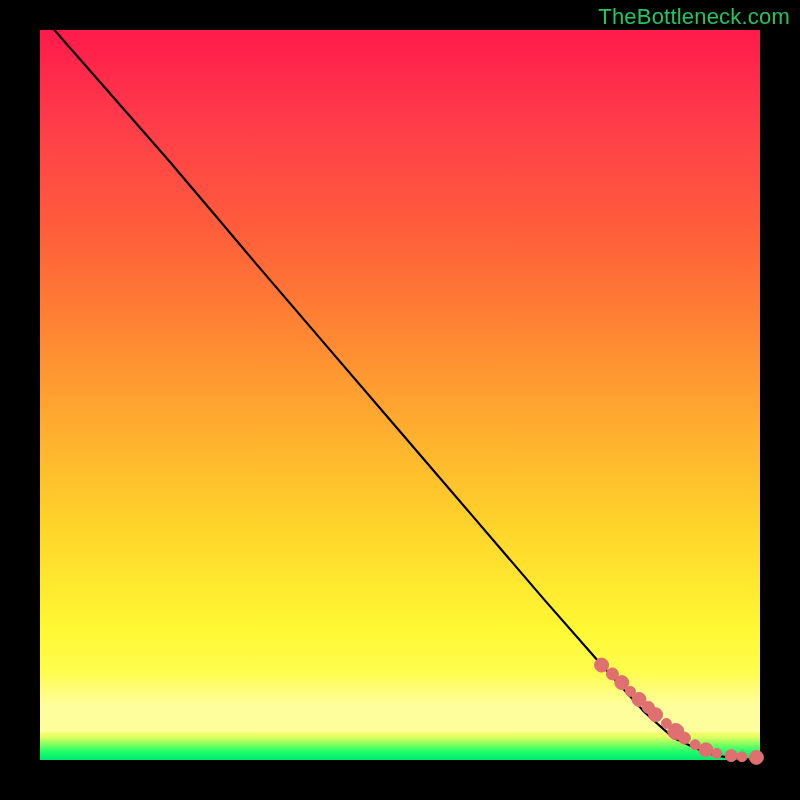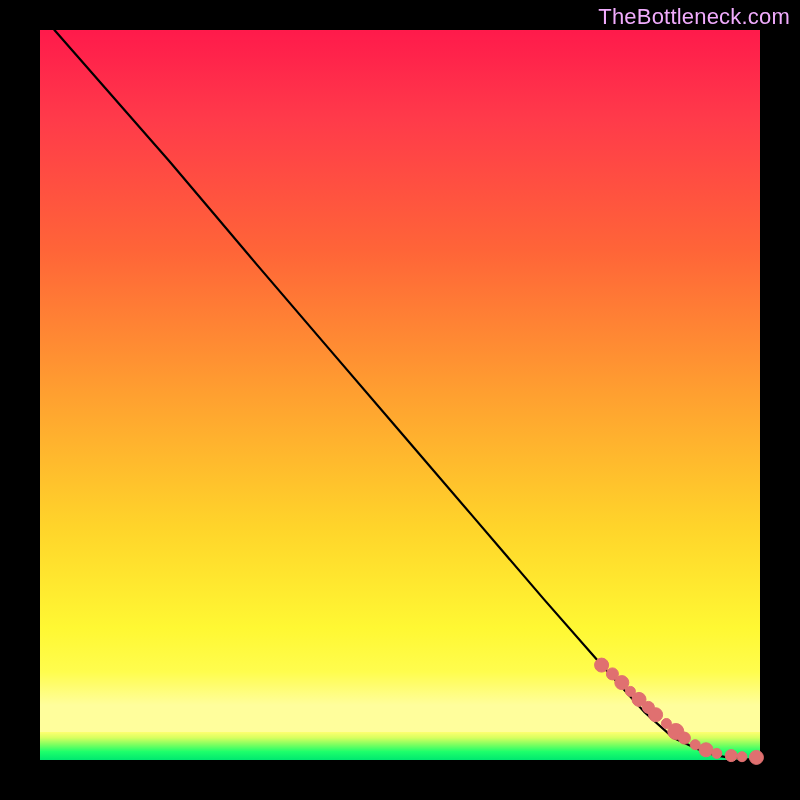--- a/index.html
+++ b/index.html
@@ -14,21 +14,21 @@
   .stage {
     position: relative;
     width: 800px;
     height: 800px;
     background: #000;
   }
   .watermark {
     position: absolute;
     top: 4px;
     right: 10px;
-    color: #f0abfc;
+    color: #22c55e;
     font-size: 22px;
     font-weight: 500;
     letter-spacing: 0.2px;
     user-select: none;
   }
   
   .plot {
     position: absolute;
     left: 40px;
     top: 30px;

